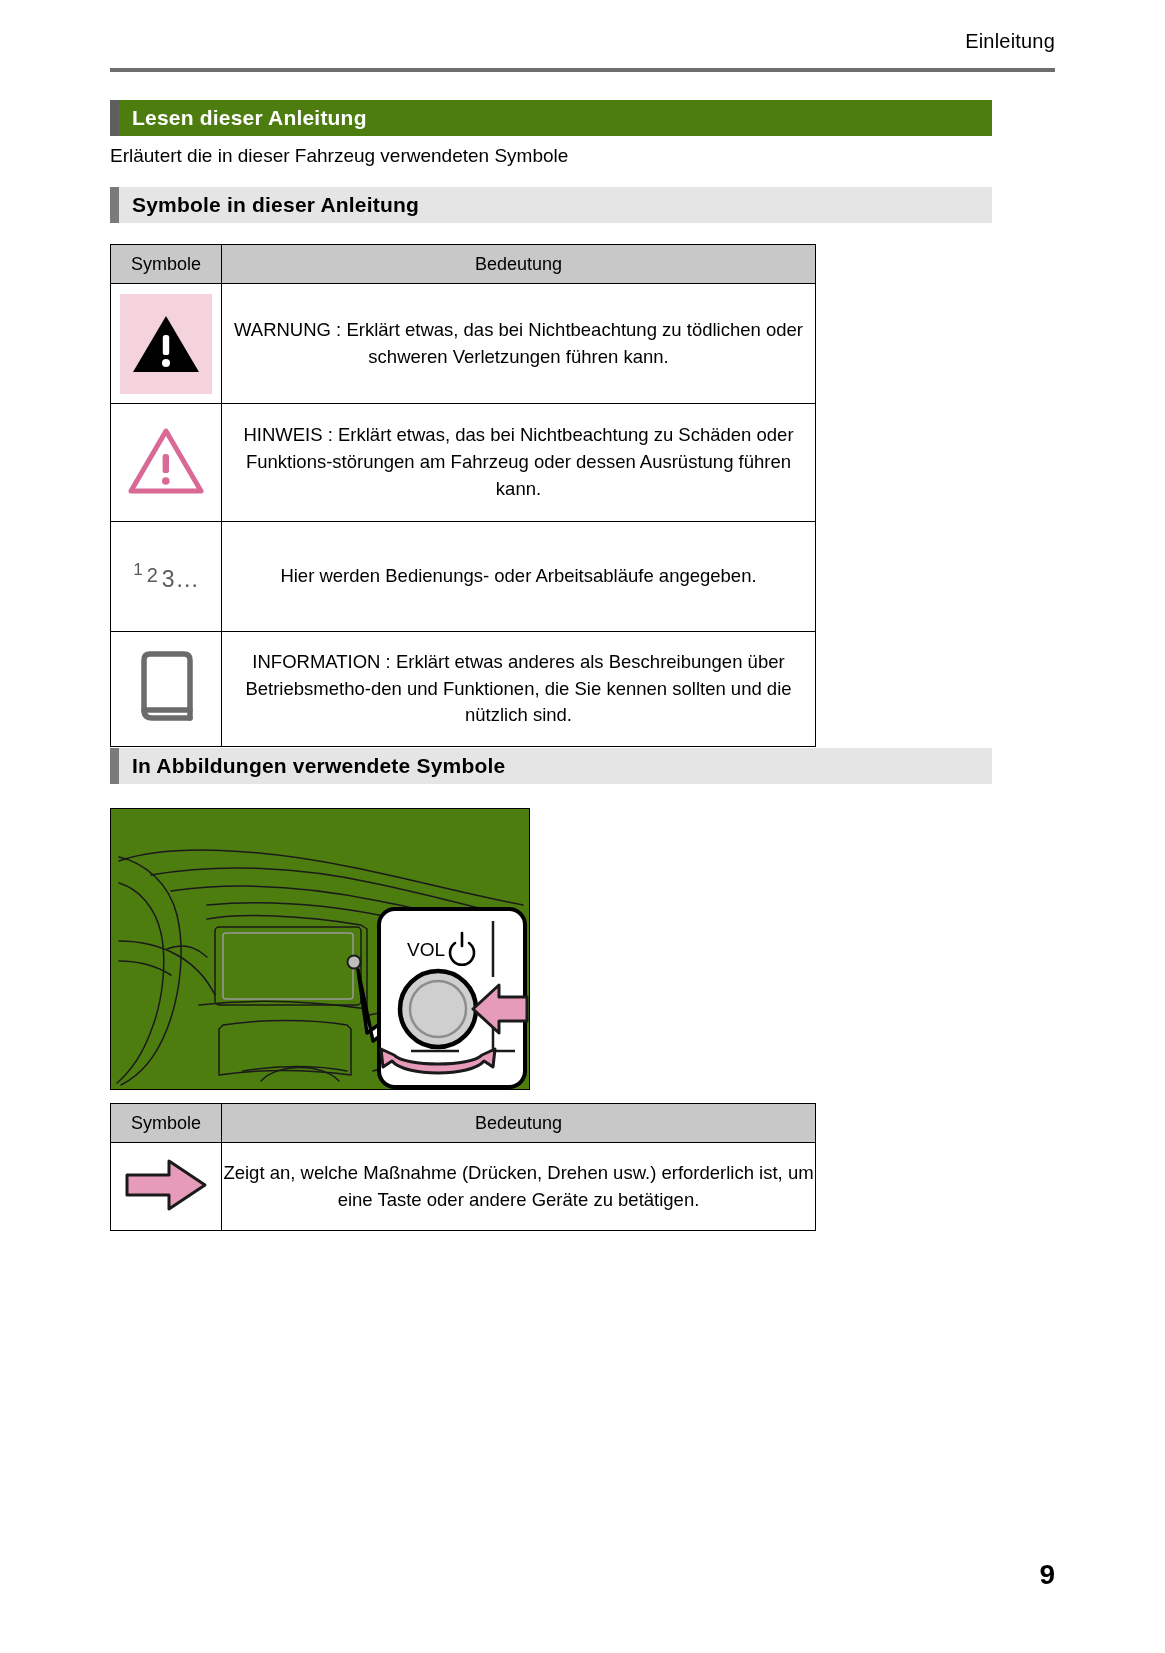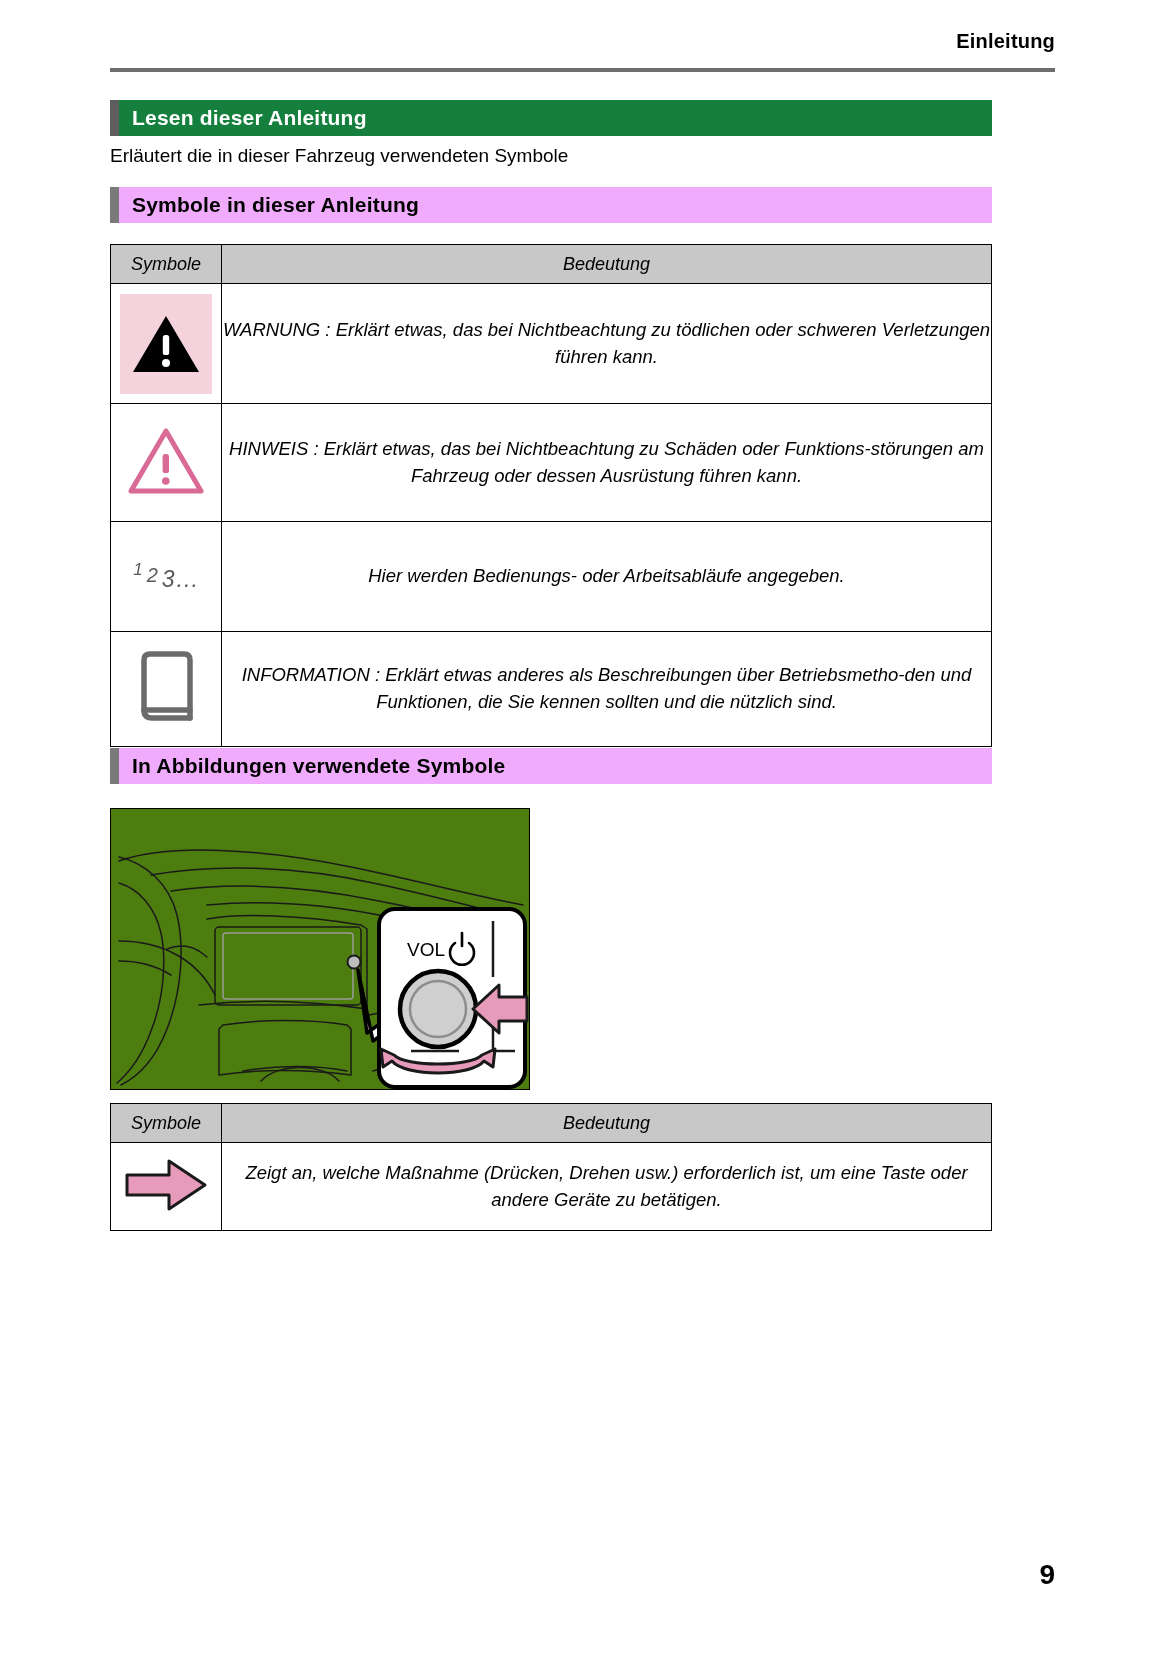--- a/index.html
+++ b/index.html
@@ -28,39 +28,39 @@
     top: 30px;
     left: 110px;
     right: 110px;
     height: 40px;
   }
   .page-header .hdr-text {
     position: absolute;
     right: 0;
     top: 0;
     font-size: 20px;
-    font-weight: bold;
+    font-weight: normal;
     letter-spacing: 0.2px;
   }
   .header-rule {
     position: absolute;
     left: 110px;
     right: 110px;
     top: 68px;
     height: 4px;
     background: #6e6e6e;
   }
 
   
   .bar-dark {
     position: absolute;
     left: 110px;
     width: 882px;
     height: 36px;
-    background: #15803d;
+    background: #4d7c0f;
     box-sizing: border-box;
   }
   .bar-dark .bar-accent {
     position: absolute;
     left: 0; top: 0; bottom: 0;
     width: 9px;
     background: #5e5e5e;
   }
   .bar-dark .bar-label {
     position: absolute;
@@ -71,21 +71,21 @@
     font-size: 21px;
     font-weight: bold;
     letter-spacing: 0.2px;
   }
 
   .bar-light {
     position: absolute;
     left: 110px;
     width: 882px;
     height: 36px;
-    background: #f0abfc;
+    background: #e5e5e5;
     box-sizing: border-box;
   }
   .bar-light .bar-accent {
     position: absolute;
     left: 0; top: 0; bottom: 0;
     width: 9px;
     background: #7a7a7a;
   }
   .bar-light .bar-label {
     position: absolute;
@@ -103,25 +103,24 @@
     left: 110px;
     top: 145px;
     font-size: 19px;
     color: #000;
   }
 
   
   .sym-table {
     position: absolute;
     left: 110px;
-    width: 882px;
+    width: 706px;
     border-collapse: collapse;
     table-layout: fixed;
     background: #fff;
-    font-style: italic;
   }
   .sym-table td, .sym-table th {
     border: 1.6px solid #000;
     padding: 0;
     vertical-align: middle;
   }
   .sym-table .th-row th {
     background: #c8c8c8;
     font-size: 18px;
     font-weight: normal;

